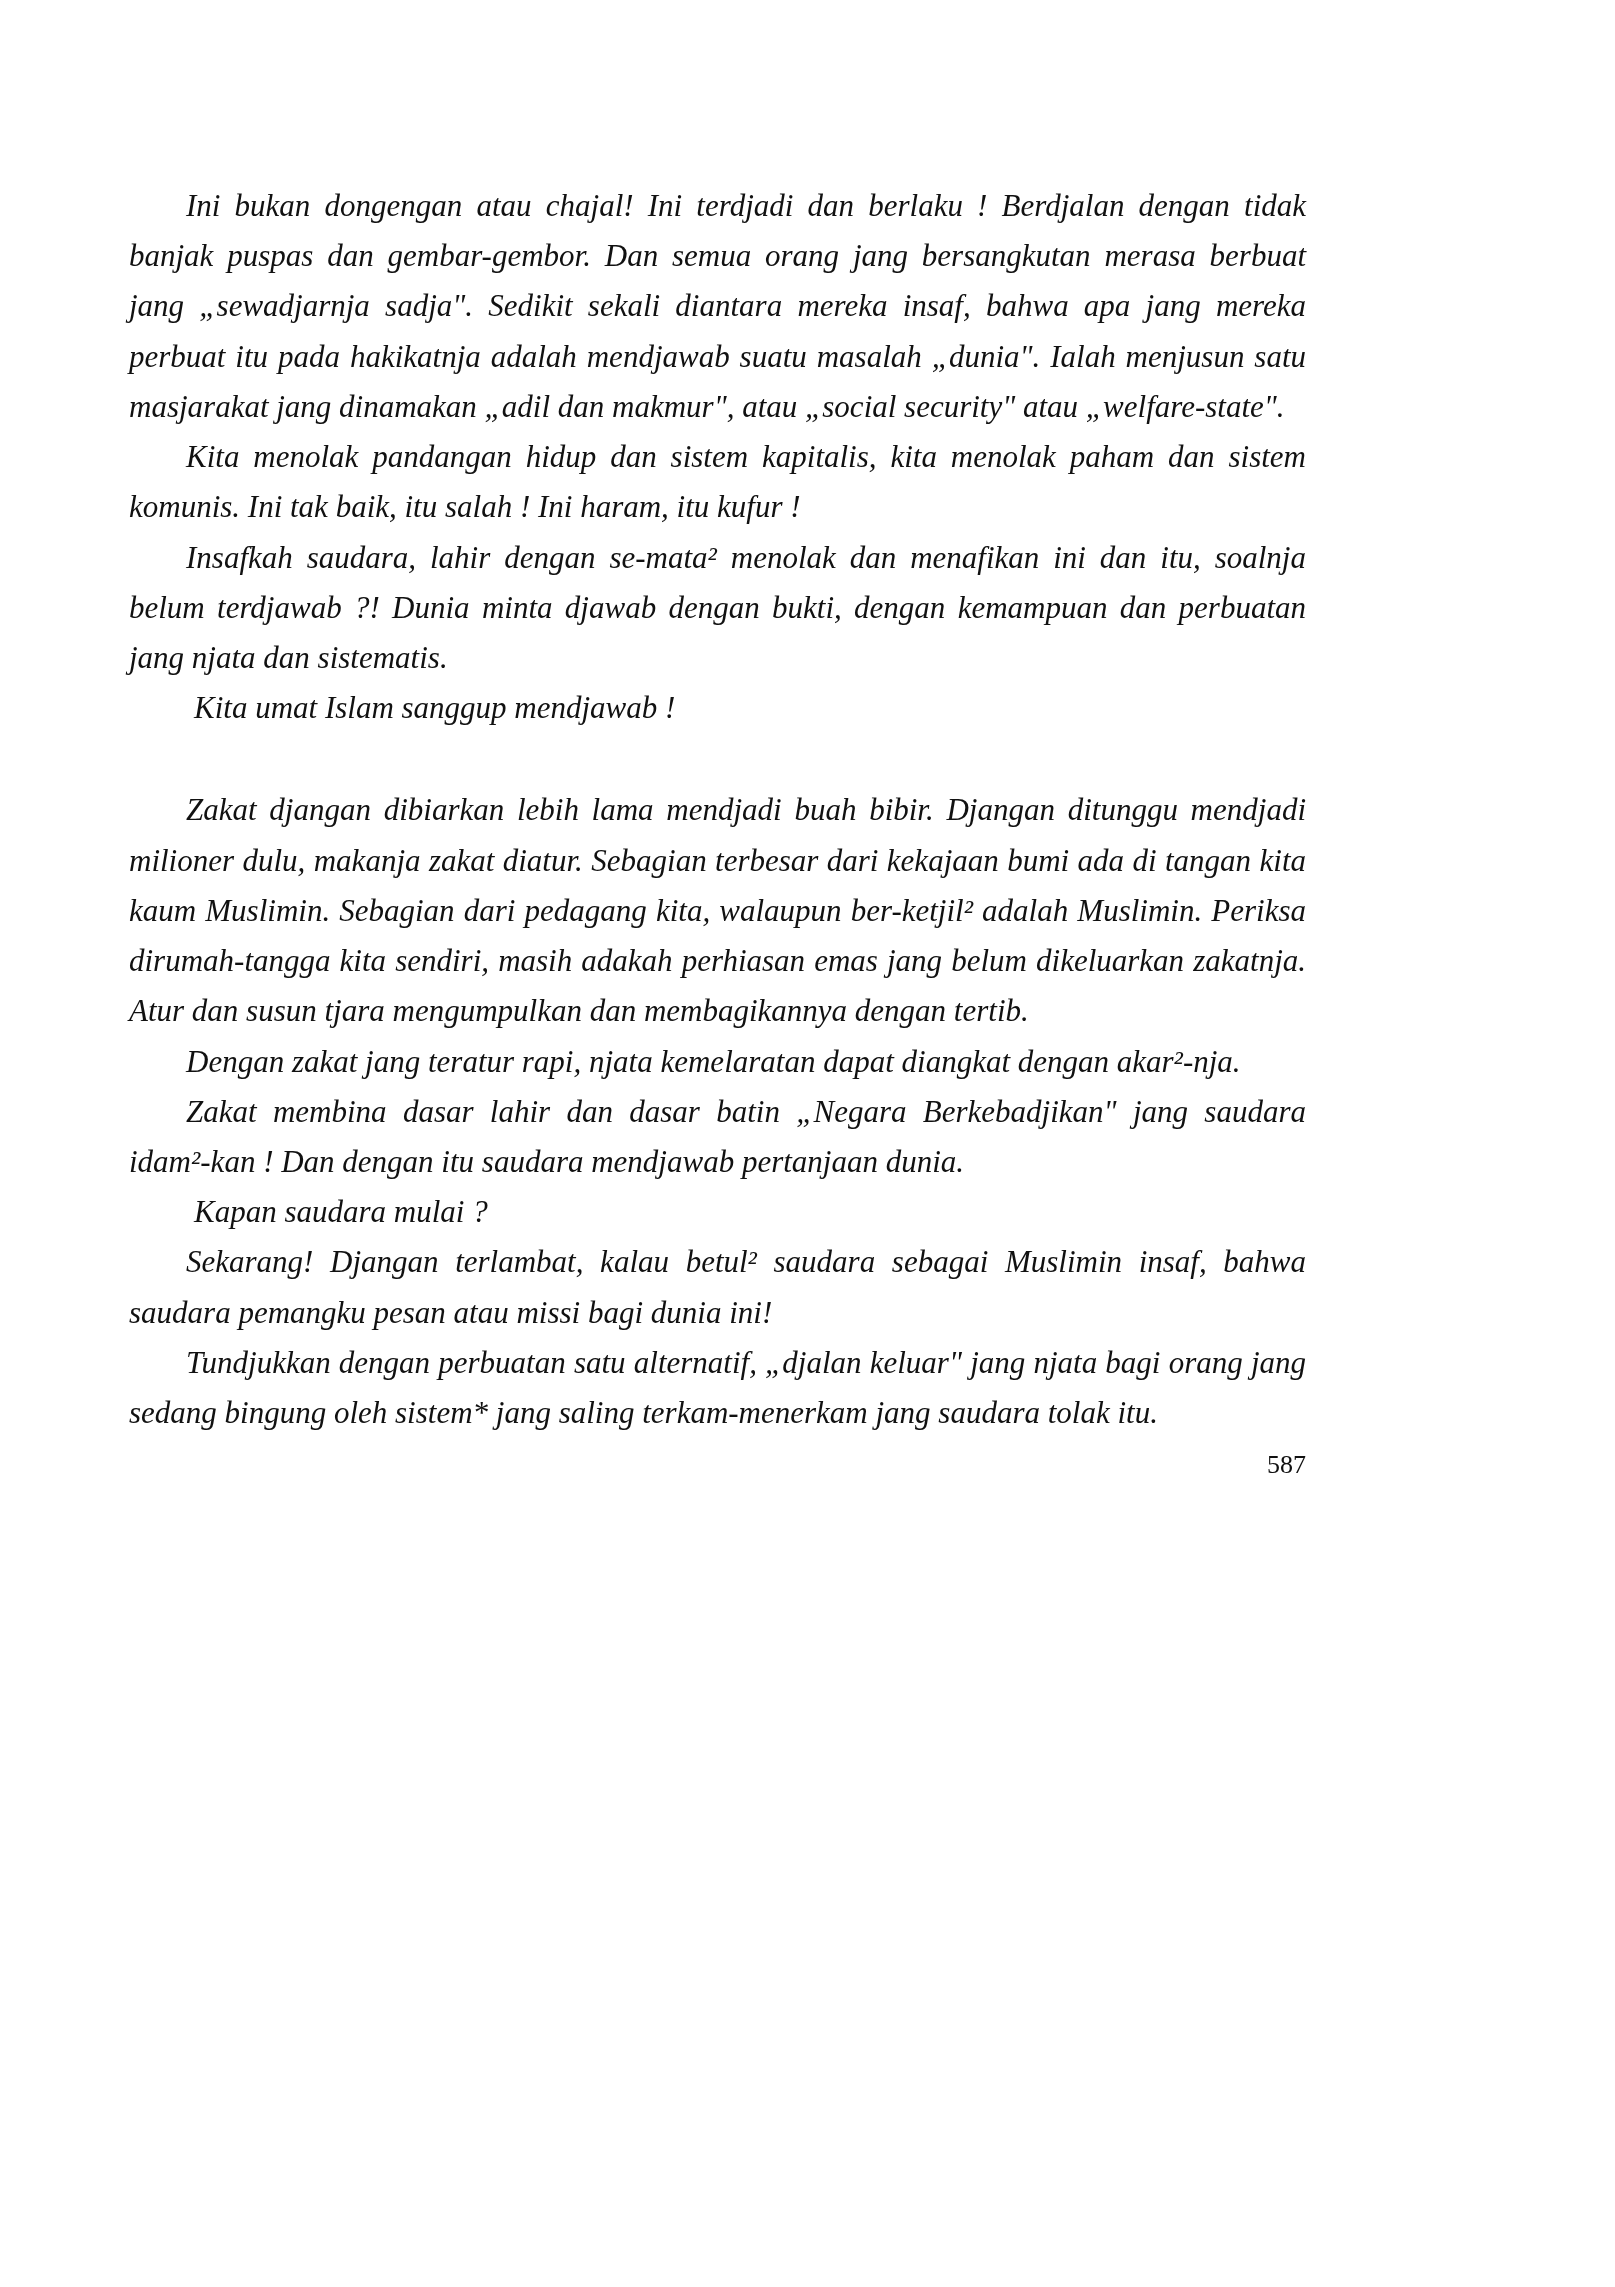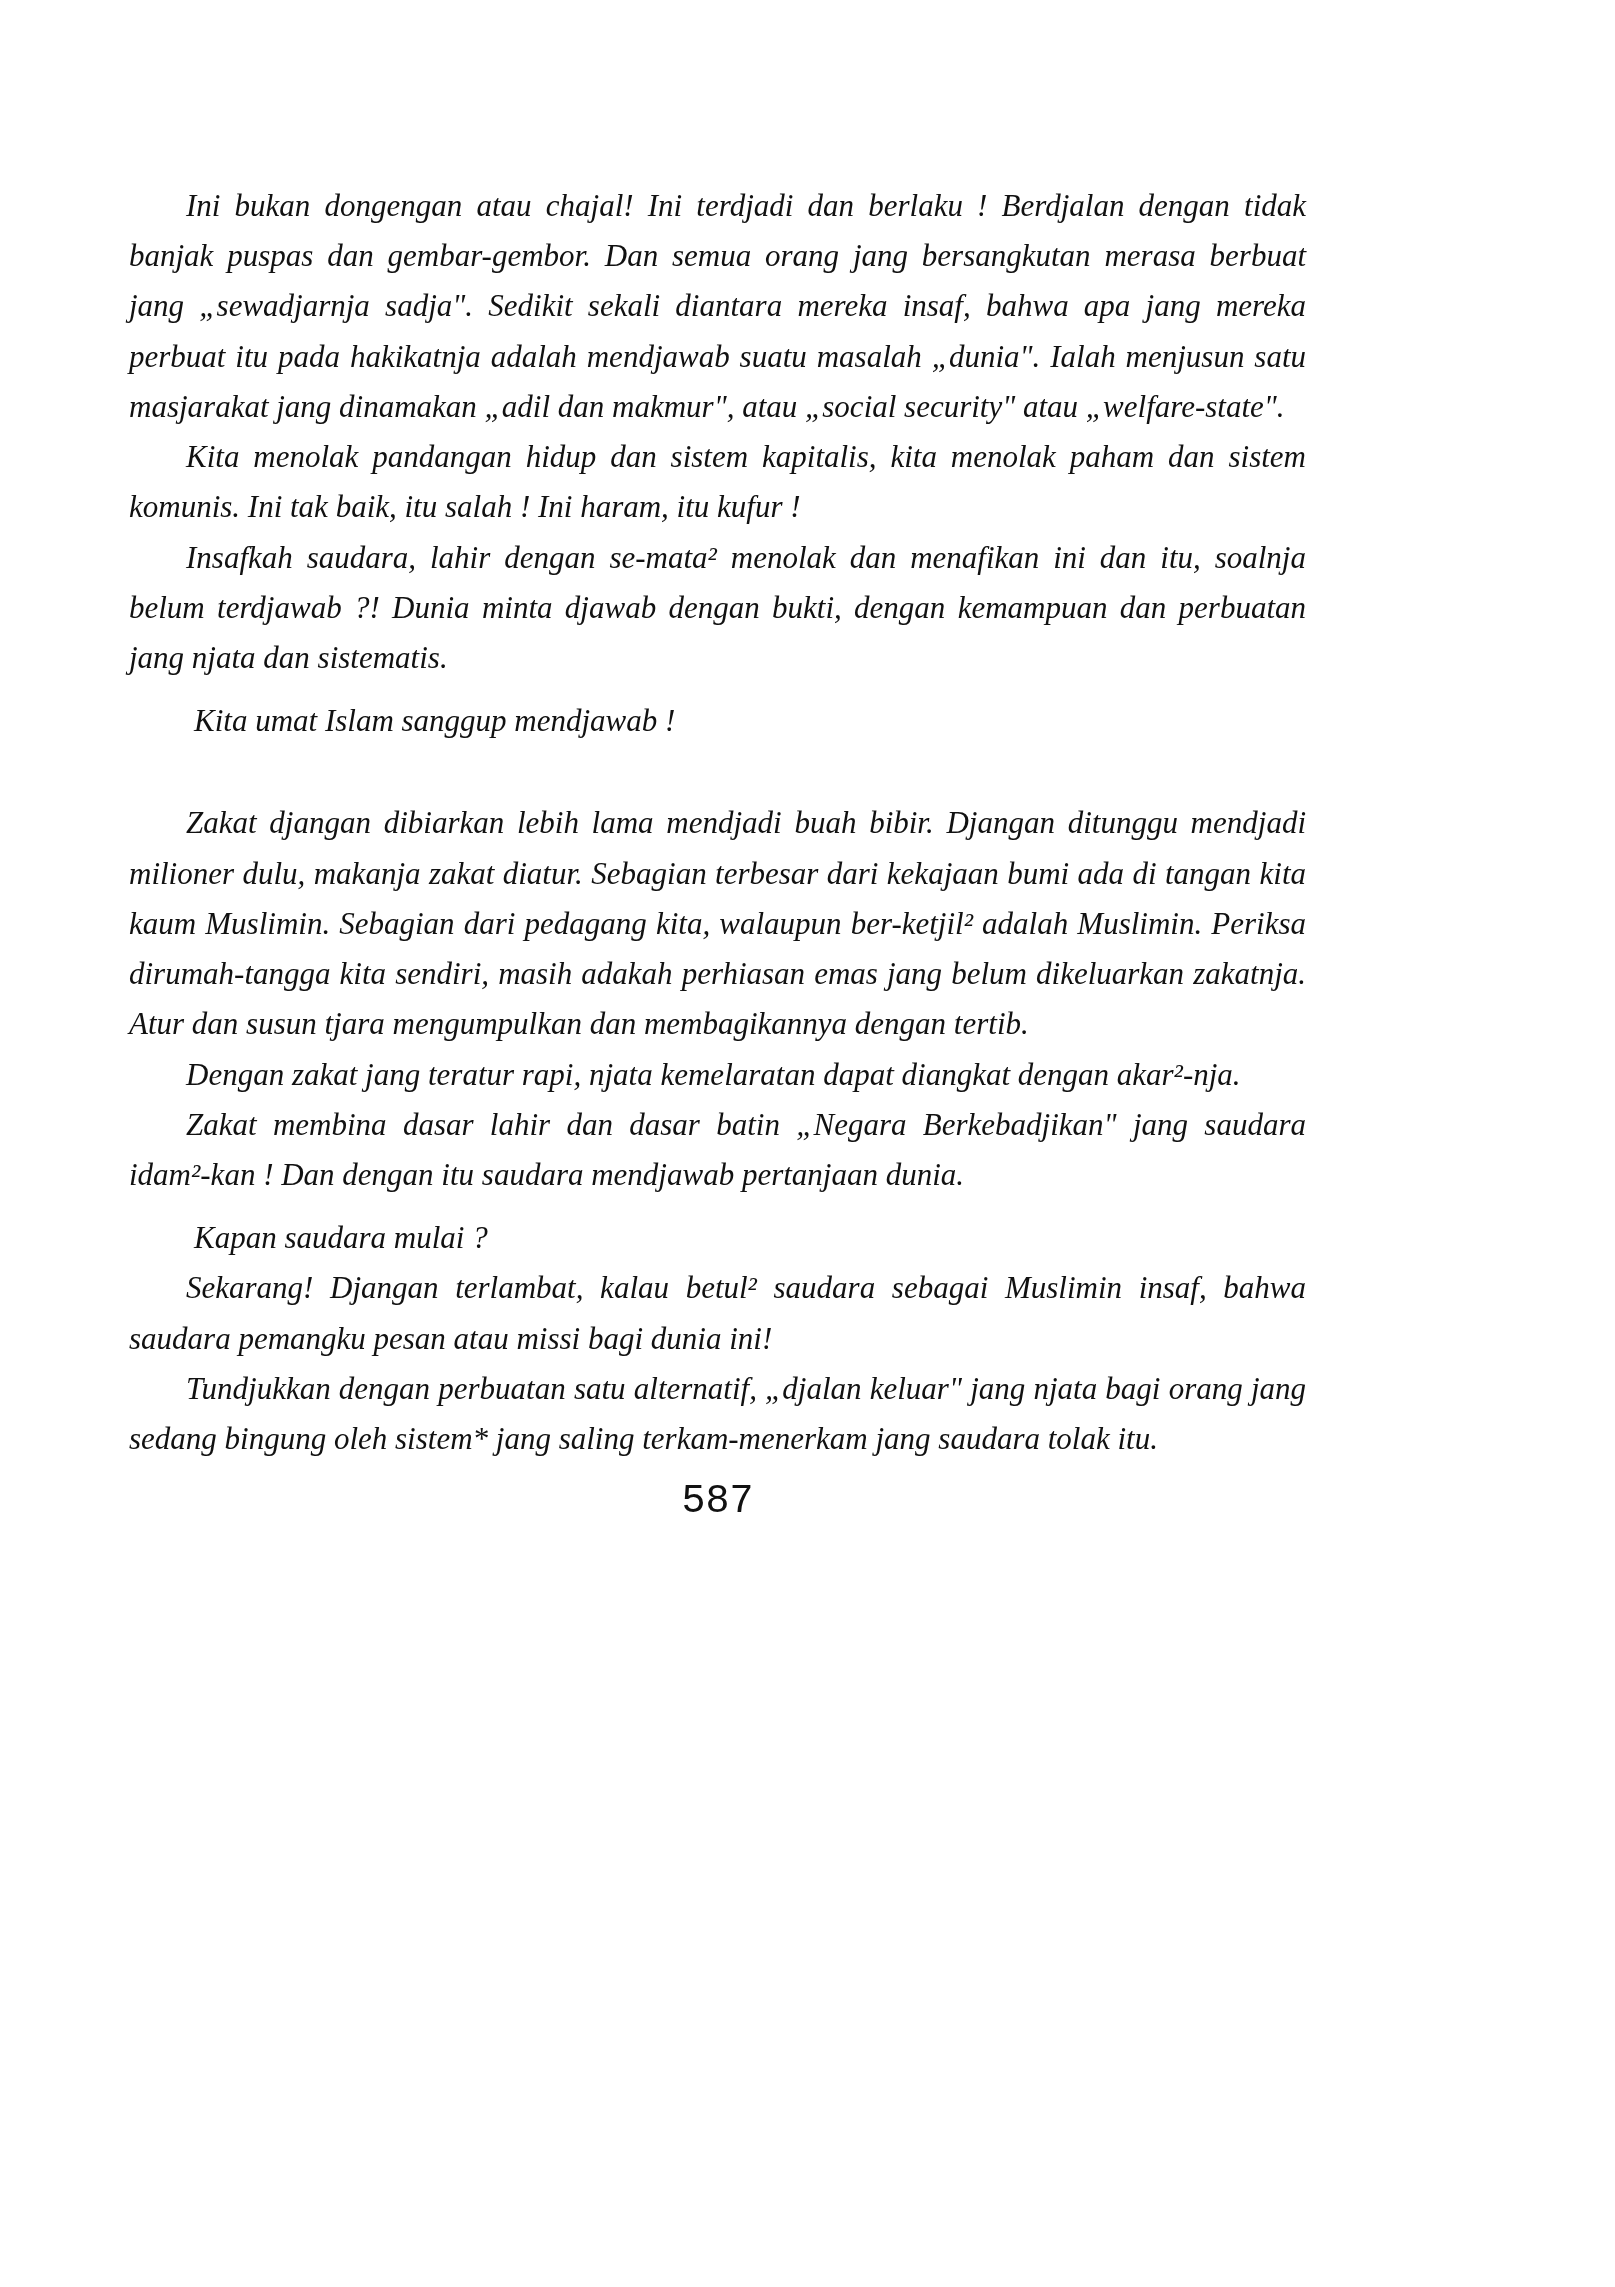--- a/index.html
+++ b/index.html
@@ -30,31 +30,30 @@
   .para {
     margin: 0;
     text-indent: 57px;
     text-align: justify;
   }
   .para.short {
     text-align: left;
   }
   .para.indent-small {
     text-indent: 65px;
-    margin-top: 13px;
   }
   .gap {
     height: 52px;
   }
   .page-number {
     font-style: normal;
-    font-family: Liberation Mono, monospace;
-    font-size: 40px;
+    font-family: Liberation Serif, serif;
+    font-size: 26px;
     margin-top: 5.5px;
-    text-align: center;
+    text-align: right;
   }
 </style>
 </head>
 <body>
 
 <div class="page">
   <div class="body-text">
 
     <p class="para">Ini bukan dongengan atau chajal! Ini terdjadi dan berlaku ! Berdjalan dengan tidak banjak puspas dan gembar-gembor. Dan semua orang jang bersangkutan merasa berbuat jang „sewadjarnja sadja". Sedikit sekali diantara mereka insaf, bahwa apa jang mereka perbuat itu pada hakikatnja adalah mendjawab suatu masalah „dunia". Ialah menjusun satu masjarakat jang dinamakan „adil dan makmur", atau „social security" atau „welfare-state".</p>
     <p class="para">Kita menolak pandangan hidup dan sistem kapitalis, kita menolak paham dan sistem komunis. Ini tak baik, itu salah ! Ini haram, itu kufur !</p>

